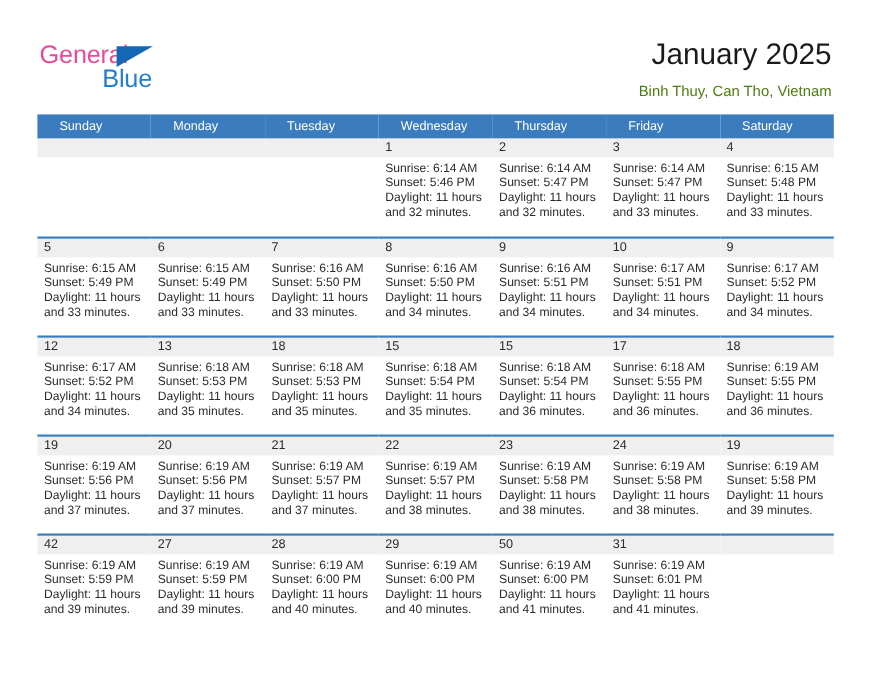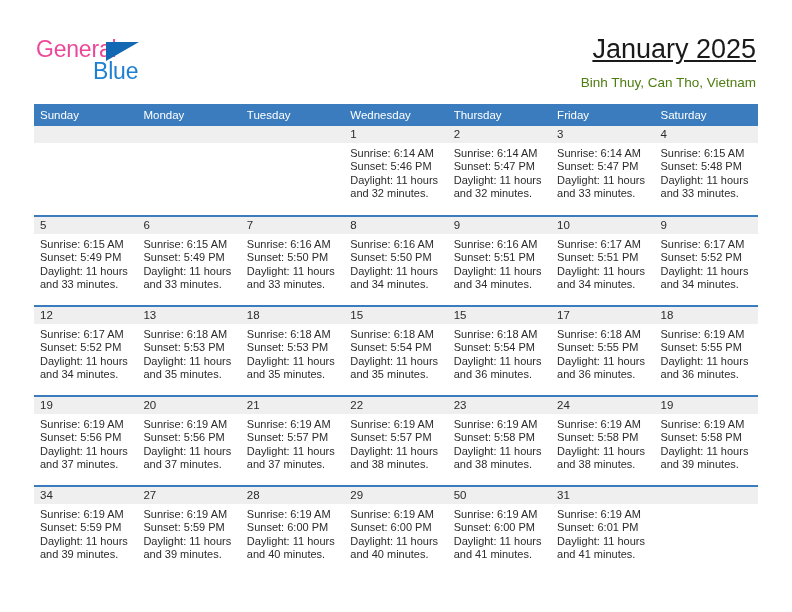--- a/index.html
+++ b/index.html
@@ -68,21 +68,20 @@
     position: absolute;
     right: 36px;
     top: 33px;
     text-align: right;
   }
   .cal-title {
     font-size: 27px;
     color: #1a1a1a;
     line-height: 32px;
     white-space: nowrap;
-    text-decoration: underline;
   }
   .cal-subtitle {
     margin-top: 10px;
     font-size: 13.5px;
     color: #4d7c0f;
     line-height: 16px;
     white-space: nowrap;
   }
 
   
@@ -93,21 +92,21 @@
     width: 724px;
     border-collapse: collapse;
     table-layout: fixed;
   }
   .calendar th {
     background: #3a7cbe;
     color: #ffffff;
     font-size: 11.5px;
     font-weight: normal;
     text-align: left;
-    padding: 5px 0 5px 6px;
+    padding: 5px 0 5px 20px;
     height: 17px;
     box-sizing: border-box;
   }
   .calendar td {
     vertical-align: top;
     padding: 0;
     width: 103.43px;
     height: 90px;
     border-top: 2px solid #3a7cbe;
     box-sizing: border-box;
@@ -407,21 +406,21 @@
             <div class="details">
               <div>Sunrise: 6:19 AM</div>
               <div>Sunset: 5:58 PM</div>
               <div>Daylight: 11 hours</div>
               <div>and 39 minutes.</div>
             </div>
           </td>
         </tr>
         <tr>
           <td>
-            <div class="daynum">34</div>
+            <div class="daynum">42</div>
             <div class="details">
               <div>Sunrise: 6:19 AM</div>
               <div>Sunset: 5:59 PM</div>
               <div>Daylight: 11 hours</div>
               <div>and 39 minutes.</div>
             </div>
           </td>
           <td>
             <div class="daynum">27</div>
             <div class="details">

